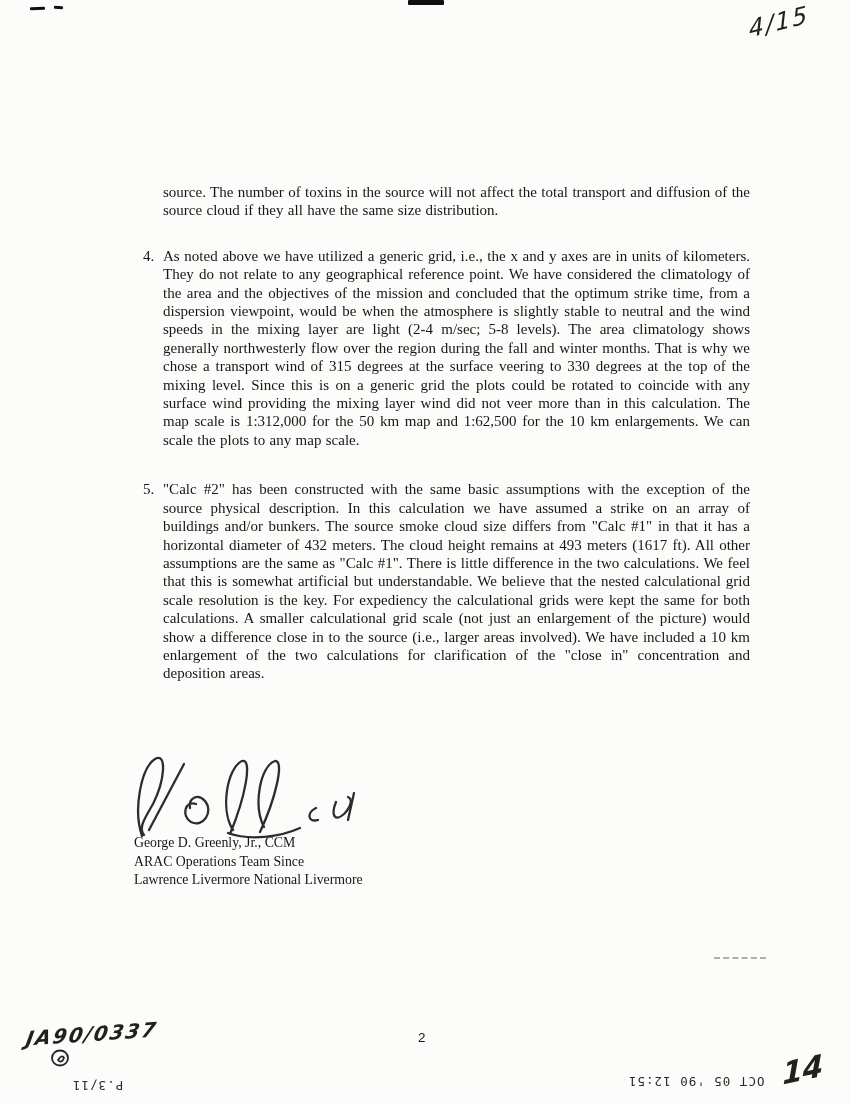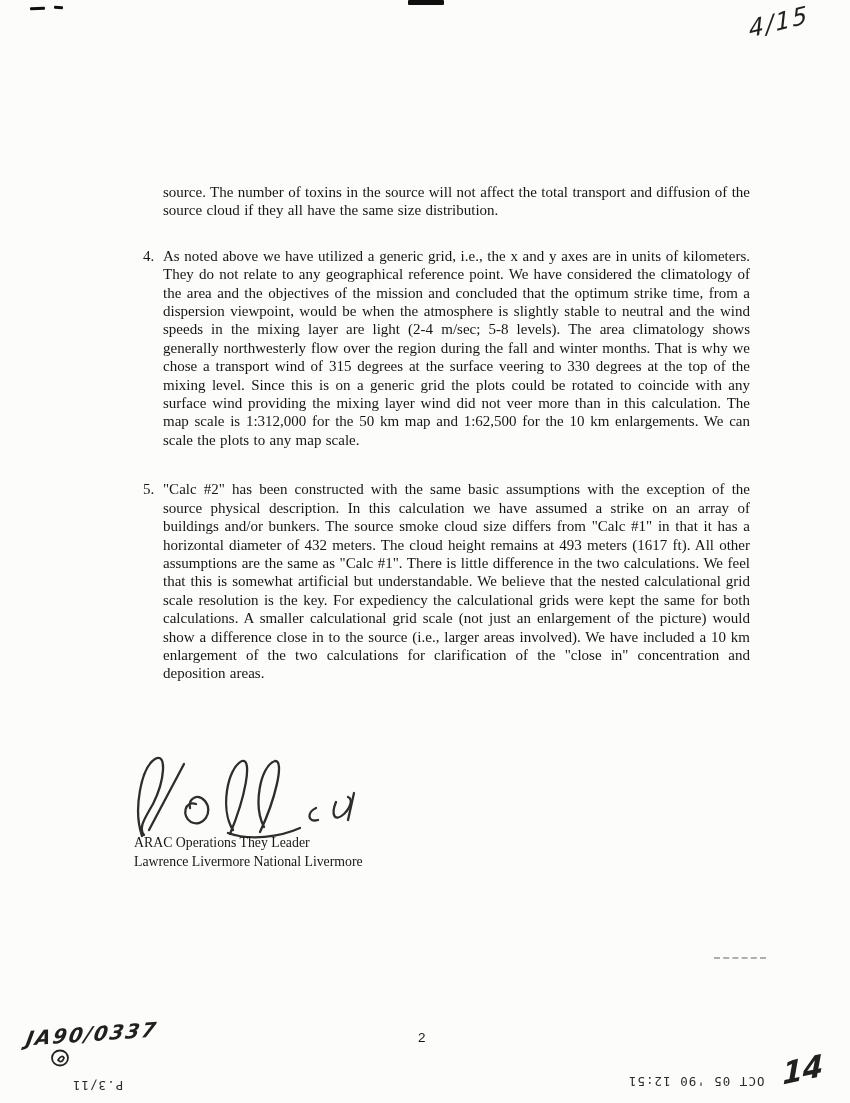--- a/index.html
+++ b/index.html
@@ -83,21 +83,22 @@
       <path d="M 105,80 C 92,60 99,18 114,11 C 125,8 117,48 102,84"></path>
       <path d="M 136,77 C 125,56 132,16 147,11 C 157,10 147,50 132,82"></path>
       <path d="M 100,83 C 122,91 152,87 172,78"></path>
       <path d="M 188,58 C 179,62 179,73 190,70"></path>
       <path d="M 208,52 C 203,64 206,73 216,64 C 223,57 225,49 220,47"></path>
       <path d="M 226,43 L 220,70"></path>
     </g>
   </svg>
 
   <div class="sig-block">
-    <div>ARAC Operations They Leader</div>
+    <div>George D. Greenly, Jr., CCM</div>
+    <div>ARAC Operations Team Since</div>
     <div>Lawrence Livermore National Livermore</div>
   </div>
 
   <div class="hw hw-bottomleft">JA90/0337</div>
 
   <svg class="circle-mark" width="22" height="22" viewBox="0 0 22 22">
     <g fill="none" stroke="#222" stroke-width="1.8" stroke-linecap="round">
       <ellipse cx="10" cy="10" rx="8" ry="7.5"></ellipse>
       <path d="M 8,12 q 4,-6 6,-2 q -2,5 -5,3"></path>
     </g>

